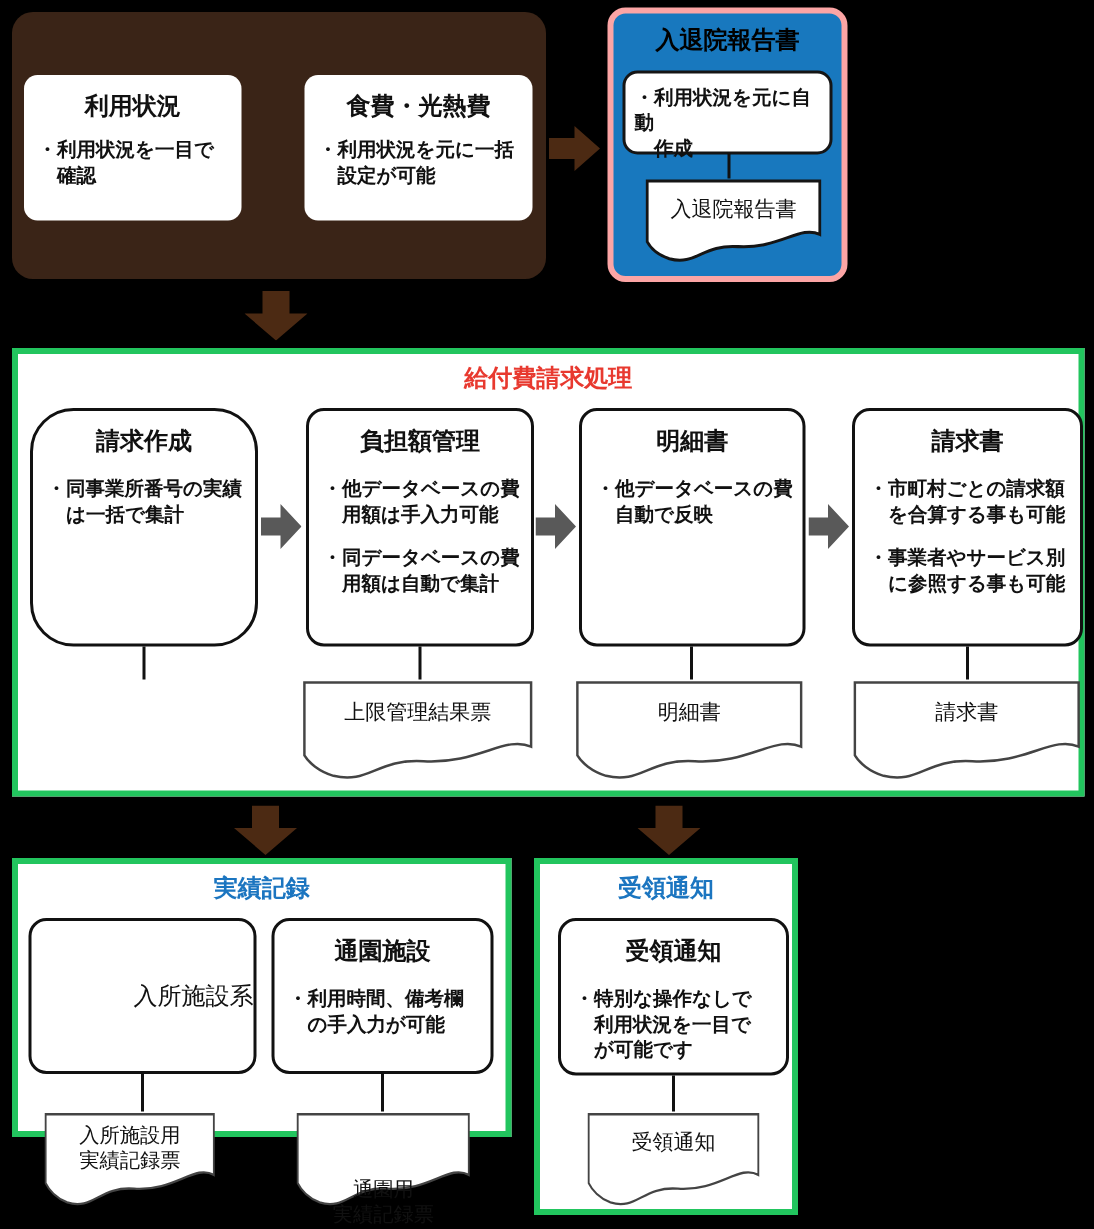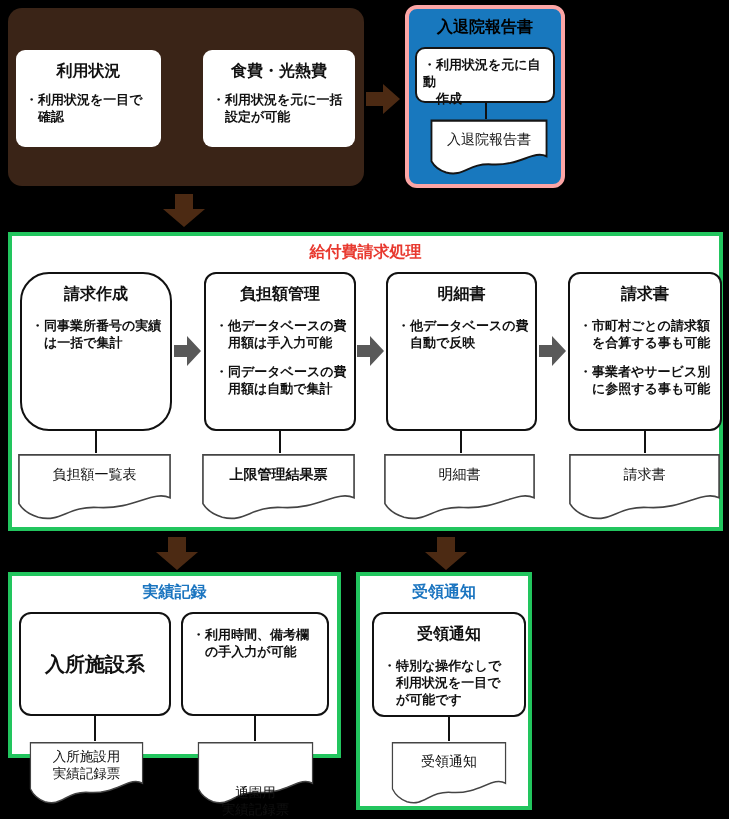--- a/index.html
+++ b/index.html
@@ -32,22 +32,22 @@
   .panel-receipt{left:356px;top:572px;width:176px;height:238px;}
   .panel-title{position:absolute;left:0;top:6px;width:100%;text-align:center;
     font-weight:bold;font-size:16px;}
   .title-red{color:#E8392F;}
   .title-blue{color:#1B75C0;}
   
   .flow-box{position:absolute;background:#fff;border:2px solid #111;border-radius:12px;
     box-sizing:border-box;}
   .flow-box .box-title{font-weight:bold;font-size:16px;text-align:center;padding-top:10px;}
   .flow-box .bullet{margin-top:12px;margin-bottom:0;}
-  .center-title{display:flex;align-items:center;justify-content:center;
-    font-weight:bold;font-size:20px;}
+  .center-title{display:flex;align-items:center;justify-content:flex-end;
+    font-weight:normal;font-size:16px;}
   
   .vline{position:absolute;width:0;border-left:2px solid #111;}
   .doc{position:absolute;}
   .doc svg{position:absolute;left:0;top:0;width:100%;height:100%;}
   .doc-label{position:absolute;left:0;width:100%;text-align:center;font-size:14px;}
   .doc-label.two-line{font-size:13.5px;line-height:1.25;}
   .arrow{position:absolute;}
 </style>
 </head>
 <body>
@@ -159,27 +159,21 @@
         <div class="first">・事業者やサービス別</div>
         <div class="cont">に参照する事も可能</div>
       </div>
     </div>
 
     <div class="vline" style="left:83px;top:195px;height:22px;"></div>
     <div class="vline" style="left:267px;top:195px;height:22px;"></div>
     <div class="vline" style="left:448px;top:195px;height:22px;"></div>
     <div class="vline" style="left:632px;top:195px;height:22px;"></div>
 
-    <div class="doc" style="left:5px;top:217px;width:155px;height:72px;">
-      <svg viewBox="0 0 160 74" preserveAspectRatio="none">
-          <path d="M2,2 H158 V46 C140,38 122,58 84,56 C52,54 46,72 22,66 C12,63 5,57 2,52 Z" fill="#fff" stroke="#444" stroke-width="1.7"></path>
-        </svg>
-      <div class="doc-label" style="top:13px;">負担額一覧表</div>
-    </div>
-    <div class="doc" style="left:189px;top:217px;width:155px;height:72px;font-weight:bold;">
+    <div class="doc" style="left:189px;top:217px;width:155px;height:72px;">
       <svg viewBox="0 0 160 74" preserveAspectRatio="none">
           <path d="M2,2 H158 V46 C140,38 122,58 84,56 C52,54 46,72 22,66 C12,63 5,57 2,52 Z" fill="#fff" stroke="#444" stroke-width="1.7"></path>
         </svg>
       <div class="doc-label" style="top:13px;">上限管理結果票</div>
     </div>
     <div class="doc" style="left:371px;top:217px;width:153px;height:72px;">
       <svg viewBox="0 0 160 74" preserveAspectRatio="none">
           <path d="M2,2 H158 V46 C140,38 122,58 84,56 C52,54 46,72 22,66 C12,63 5,57 2,52 Z" fill="#fff" stroke="#444" stroke-width="1.7"></path>
         </svg>
       <div class="doc-label" style="top:13px;">明細書</div>
@@ -204,20 +198,21 @@
   </div>
 
   <div class="panel panel-records">
     <div class="panel-title title-blue">実績記録</div>
 
     <div class="flow-box center-title" style="left:7px;top:36px;width:152px;height:104px;">
       <div>入所施設系</div>
     </div>
 
     <div class="flow-box" style="left:169px;top:36px;width:148px;height:104px;">
+      <div class="box-title">通園施設</div>
       <div class="bullet">
         <div class="first">・利用時間、備考欄</div>
         <div class="cont">の手入力が可能</div>
       </div>
     </div>
 
     <div class="vline" style="left:82px;top:140px;height:25px;"></div>
     <div class="vline" style="left:242px;top:140px;height:25px;"></div>
 
     <div class="doc" style="left:17px;top:165px;width:115px;height:68px;">

